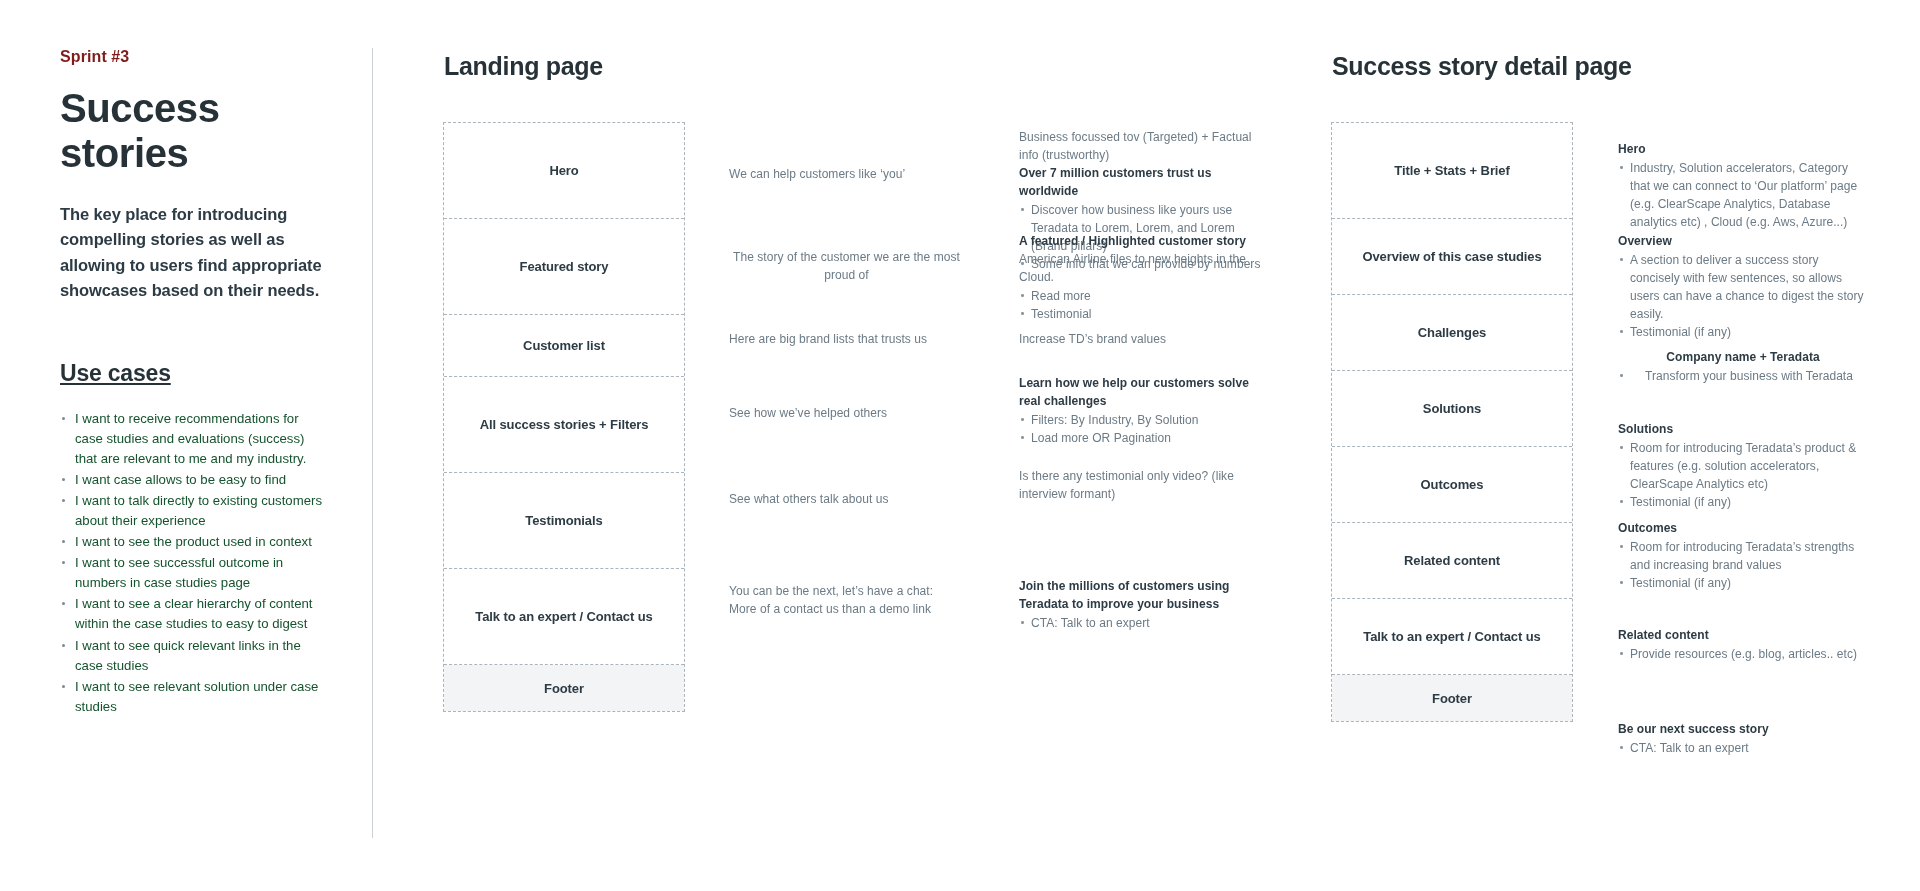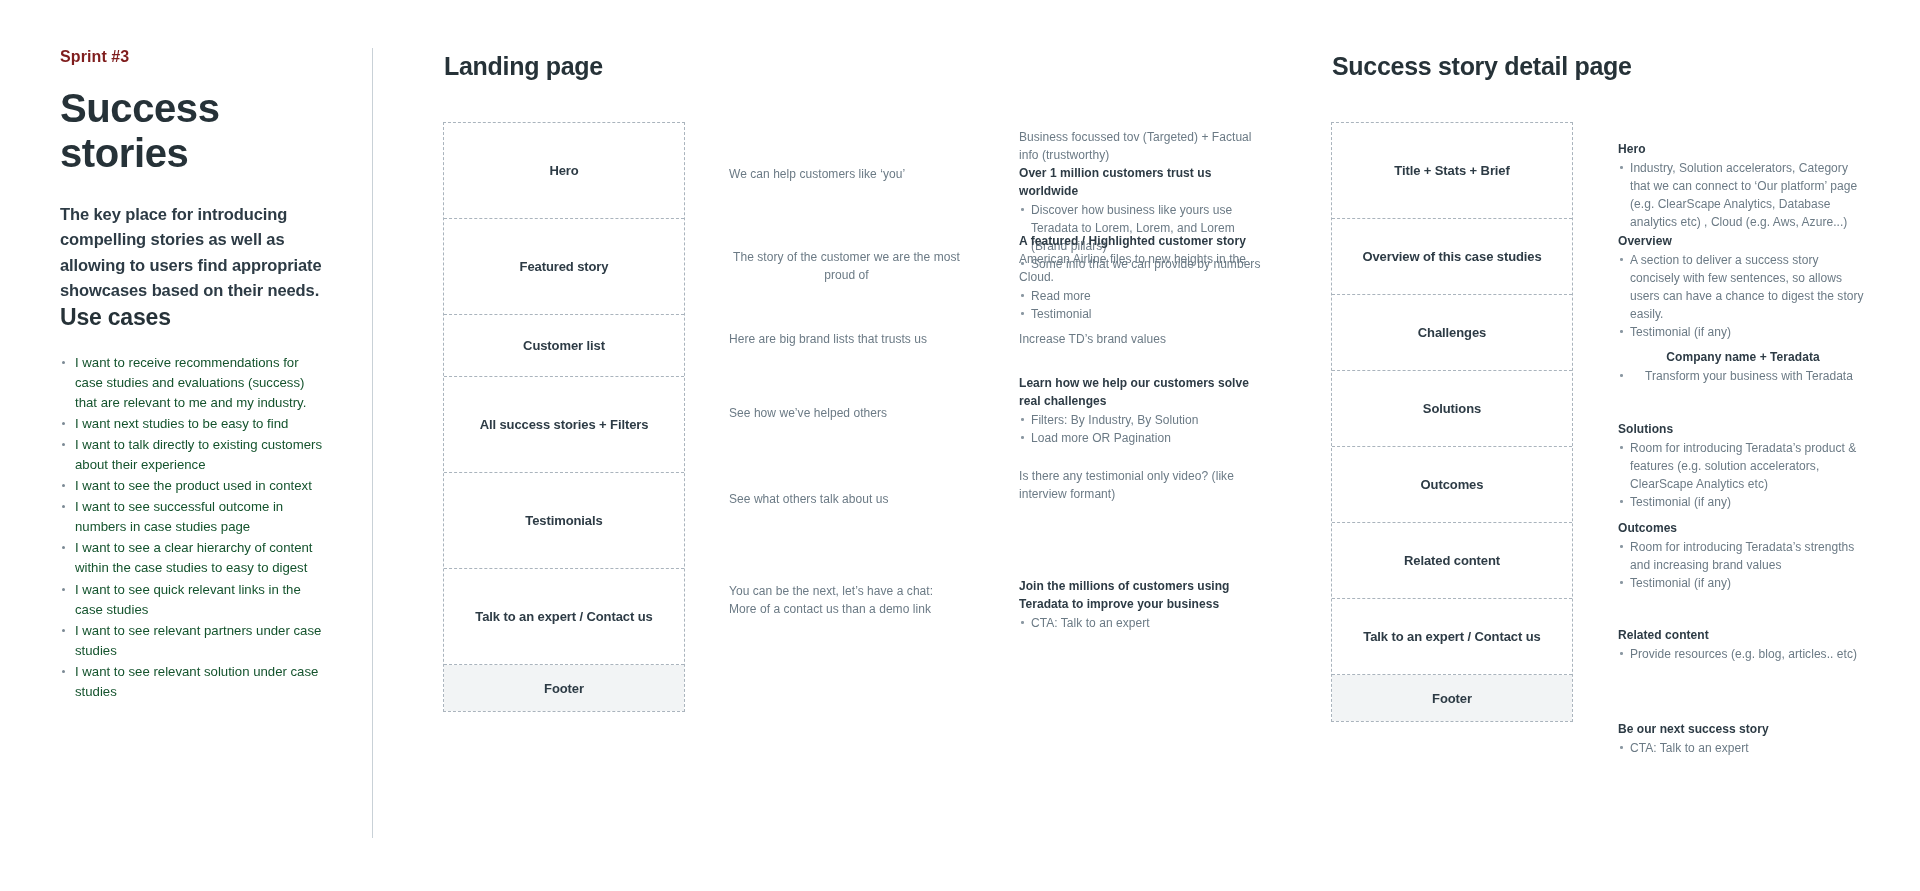--- a/index.html
+++ b/index.html
@@ -51,21 +51,23 @@
     font-weight: 700;
     color: #2d3b45;
     letter-spacing: -0.1px;
   }
 
   .usecases-title {
     font-size: 23px;
     font-weight: 700;
     color: #263238;
     letter-spacing: -0.2px;
+    margin-top: 56px;
     margin-bottom: 22px;
+    text-decoration: underline;
   }
 
   .usecase-list {
     list-style: none;
   }
 
   .usecase-list li {
     position: relative;
     padding-left: 15px;
     font-size: 13.2px;
@@ -182,27 +184,26 @@
 
 <div class="board">
 
   <div class="intro-col">
     <div class="sprint-label">Sprint #3</div>
     <div class="intro-title">Success stories</div>
     <div class="intro-desc">The key place for introducing compelling stories as well as allowing to users find appropriate showcases based on their needs.</div>
     <div class="usecases-title">Use cases</div>
     <ul class="usecase-list" id="usecase-list">
         <li>I want to receive recommendations for case studies and evaluations (success) that are relevant to me and my industry.</li>
-        <li>I want next studies to be easy to find</li>
+        <li>I want case allows to be easy to find</li>
         <li>I want to talk directly to existing customers about their experience</li>
         <li>I want to see the product used in context</li>
         <li>I want to see successful outcome in numbers in case studies page</li>
         <li>I want to see a clear hierarchy of content within the case studies to easy to digest</li>
         <li>I want to see quick relevant links in the case studies</li>
-        <li>I want to see relevant partners under case studies</li>
         <li>I want to see relevant solution under case studies</li>
       </ul>
   </div>
 
   <div class="divider"></div>
 
   <div class="col-heading heading-landing">Landing page</div>
   <div class="wireframe wf-landing" id="wf-landing">
       <div class="wf-block" style="height: 96px;">Hero</div>
       <div class="wf-block" style="height: 96px;">Featured story</div>
@@ -216,21 +217,21 @@
       <div class="anno anno-mid" style="left: 729px; top: 165px;">We can help customers like ‘you’</div>
       <div class="anno anno-mid" style="left: 729px; top: 248px; text-align: center;">The story of the customer we are the most proud of</div>
       <div class="anno anno-mid" style="left: 729px; top: 330px;">Here are big brand lists that trusts us</div>
       <div class="anno anno-mid" style="left: 729px; top: 404px;">See how we’ve helped others</div>
       <div class="anno anno-mid" style="left: 729px; top: 490px;">See what others talk about us</div>
       <div class="anno anno-mid" style="left: 729px; top: 582px;">You can be the next, let’s have a chat: More of a contact us than a demo link</div>
     </div>
   <div id="landing-notes-right">
       <div class="anno anno-right" style="left: 1019px; top: 128px;">
         <div class="anno-lead">Business focussed tov (Targeted) + Factual info (trustworthy)</div>
-        <div class="anno-strong">Over 1 million customers trust us worldwide</div>
+        <div class="anno-strong">Over 7 million customers trust us worldwide</div>
         <ul>
           <li>Discover how business like yours use Teradata to Lorem, Lorem, and Lorem (Brand pillars)</li>
           <li>Some info that we can provide by numbers</li>
         </ul>
       </div>
       <div class="anno anno-right" style="left: 1019px; top: 232px;">
         <div class="anno-strong">A featured / Highlighted customer story</div>
         <div class="anno-lead">American Airline files to new heights in the Cloud.</div>
         <ul>
           <li>Read more</li>

